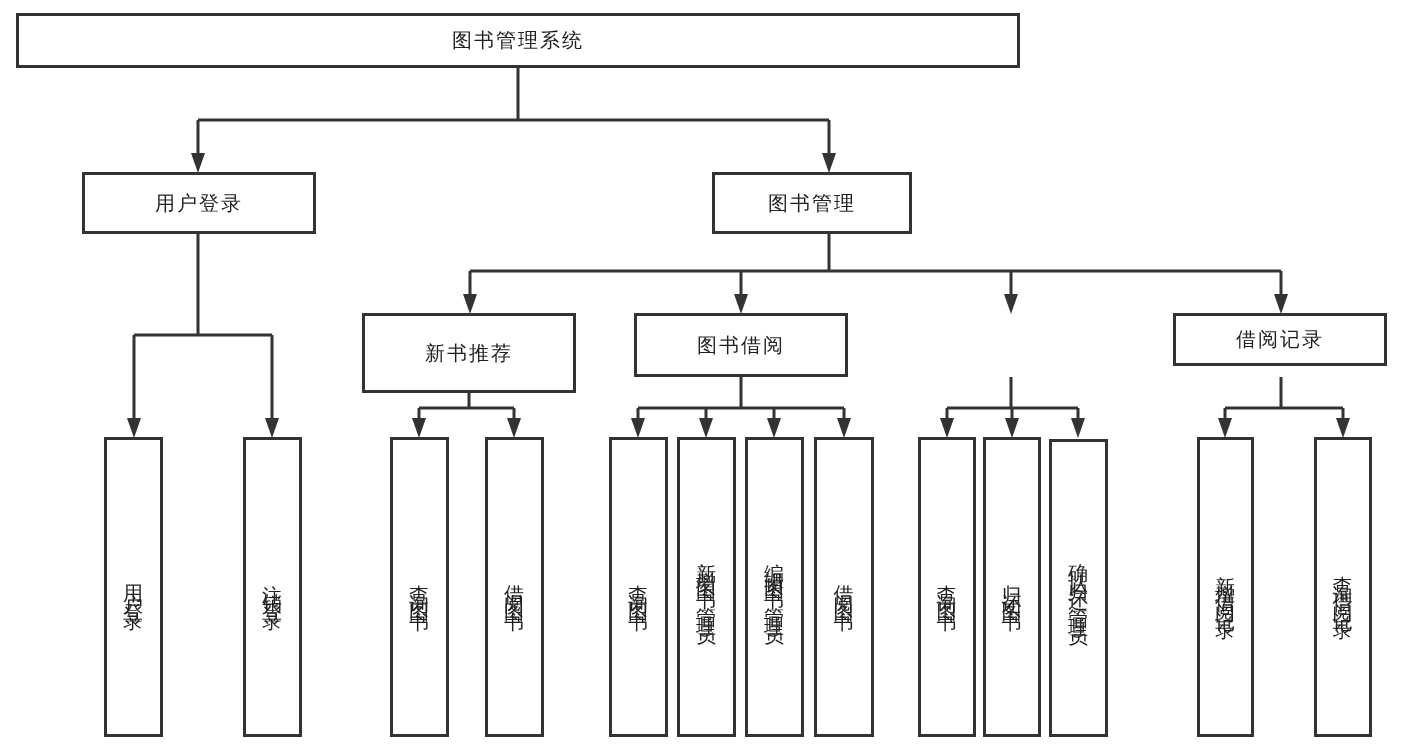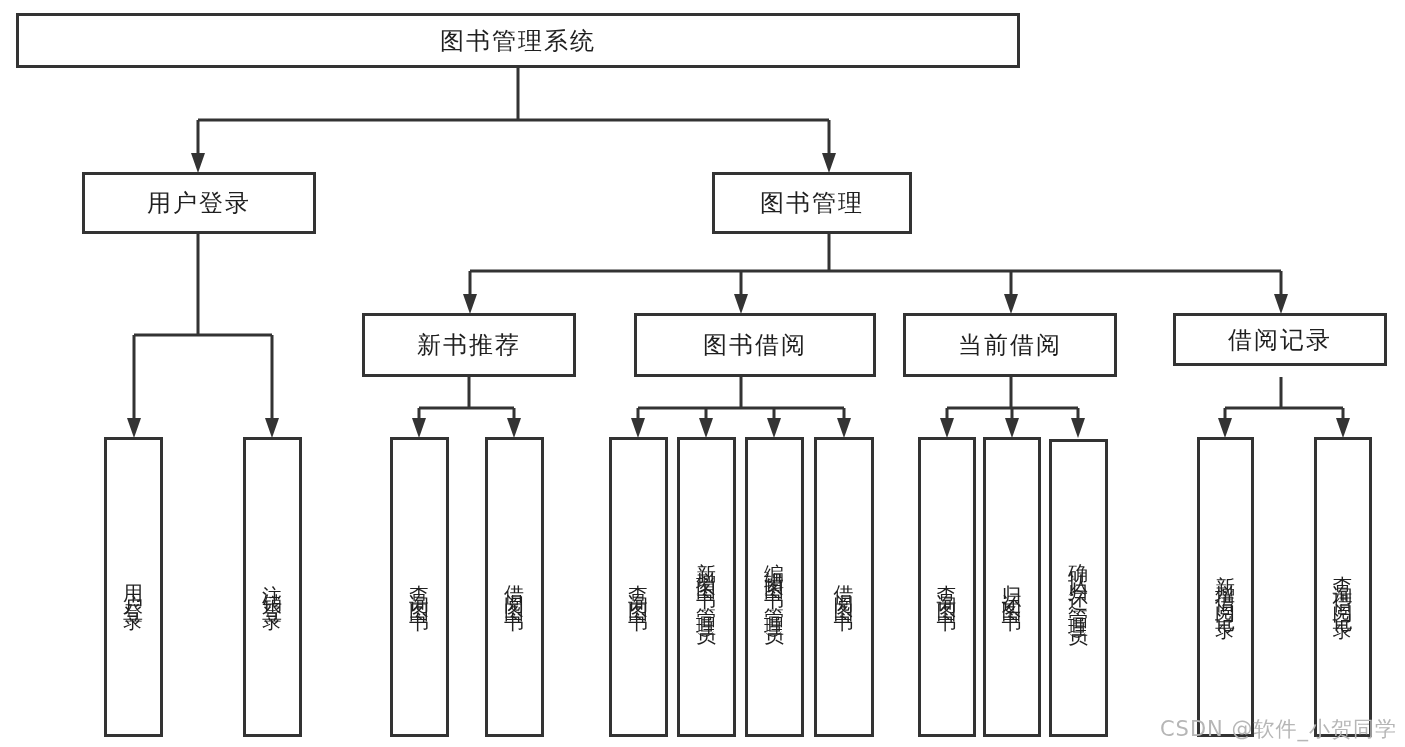--- a/index.html
+++ b/index.html
@@ -36,21 +36,21 @@
   .box {
     position: absolute;
     border: 3px solid var(--line, #333333);
     background: #ffffff;
     display: flex;
     align-items: center;
     justify-content: center;
     color: var(--text, #1f1f1f);
   }
   .box.h {
-    font-size: 24px;
+    font-size: 20px;
     letter-spacing: 2px;
     white-space: nowrap;
   }
   .box.v span {
     writing-mode: vertical-rl;
     text-orientation: mixed;
     font-size: 20px;
     letter-spacing: 9px;
     line-height: 1.0;
     white-space: nowrap;
@@ -111,28 +111,25 @@
     <span>图书管理系统</span>
   </div>
 
   <div class="box h" style="left:82px; top:172px; width:234px; height:62px;">
     <span>用户登录</span>
   </div>
   <div class="box h" style="left:712px; top:172px; width:200px; height:62px;">
     <span>图书管理</span>
   </div>
 
-  <div class="box h" style="left:362px; top:313px; width:214px; height:64px;">
+  <div class="box h" style="left:362px; top:313px; width:214px; height:80px;">
     <span>新书推荐</span>
   </div>
-  <div class="box h" style="left:634px; top:313px; width:242px; height:64px;">
+  <div class="box h" style="left:634px; top:313px; width:214px; height:64px;">
     <span>图书借阅</span>
-  </div>
-  <div class="box h" style="left:903px; top:313px; width:214px; height:64px;">
-    <span>当前借阅</span>
   </div>
   <div class="box h" style="left:1173px; top:313px; width:214px; height:53px;">
     <span>借阅记录</span>
   </div>
 
   <div class="box v" style="left:104px; top:437px; width:59px; height:300px;">
     <span>用户登录</span>
   </div>
   <div class="box v" style="left:243px; top:437px; width:59px; height:300px;">
     <span>注销登录</span>
@@ -168,15 +165,14 @@
     <span>确认归还（管理员）</span>
   </div>
 
   <div class="box v" style="left:1197px; top:437px; width:57px; height:300px;">
     <span>新增借阅记录</span>
   </div>
   <div class="box v" style="left:1314px; top:437px; width:58px; height:300px;">
     <span>查询借阅记录</span>
   </div>
 
-  <div class="watermark">CSDN @软件_小贺同学</div>
 
 </div>
 
 </body></html>

